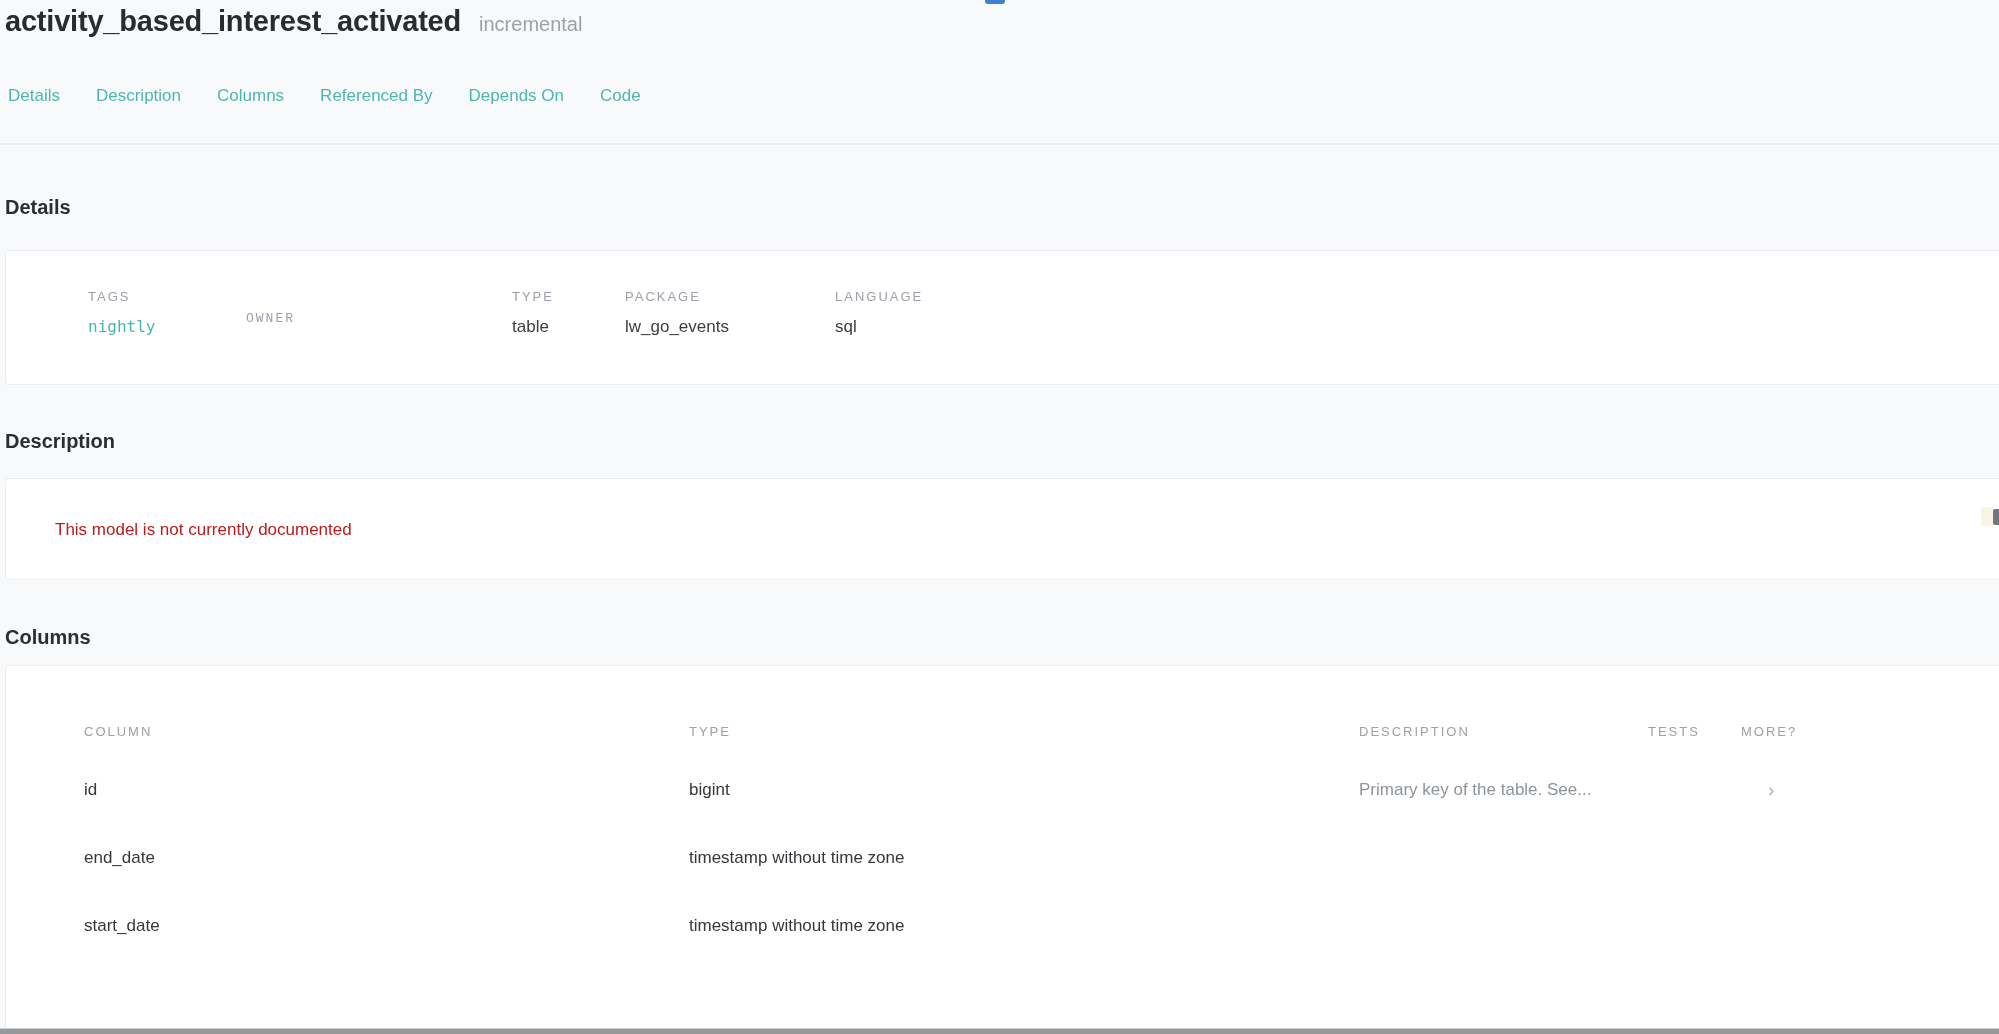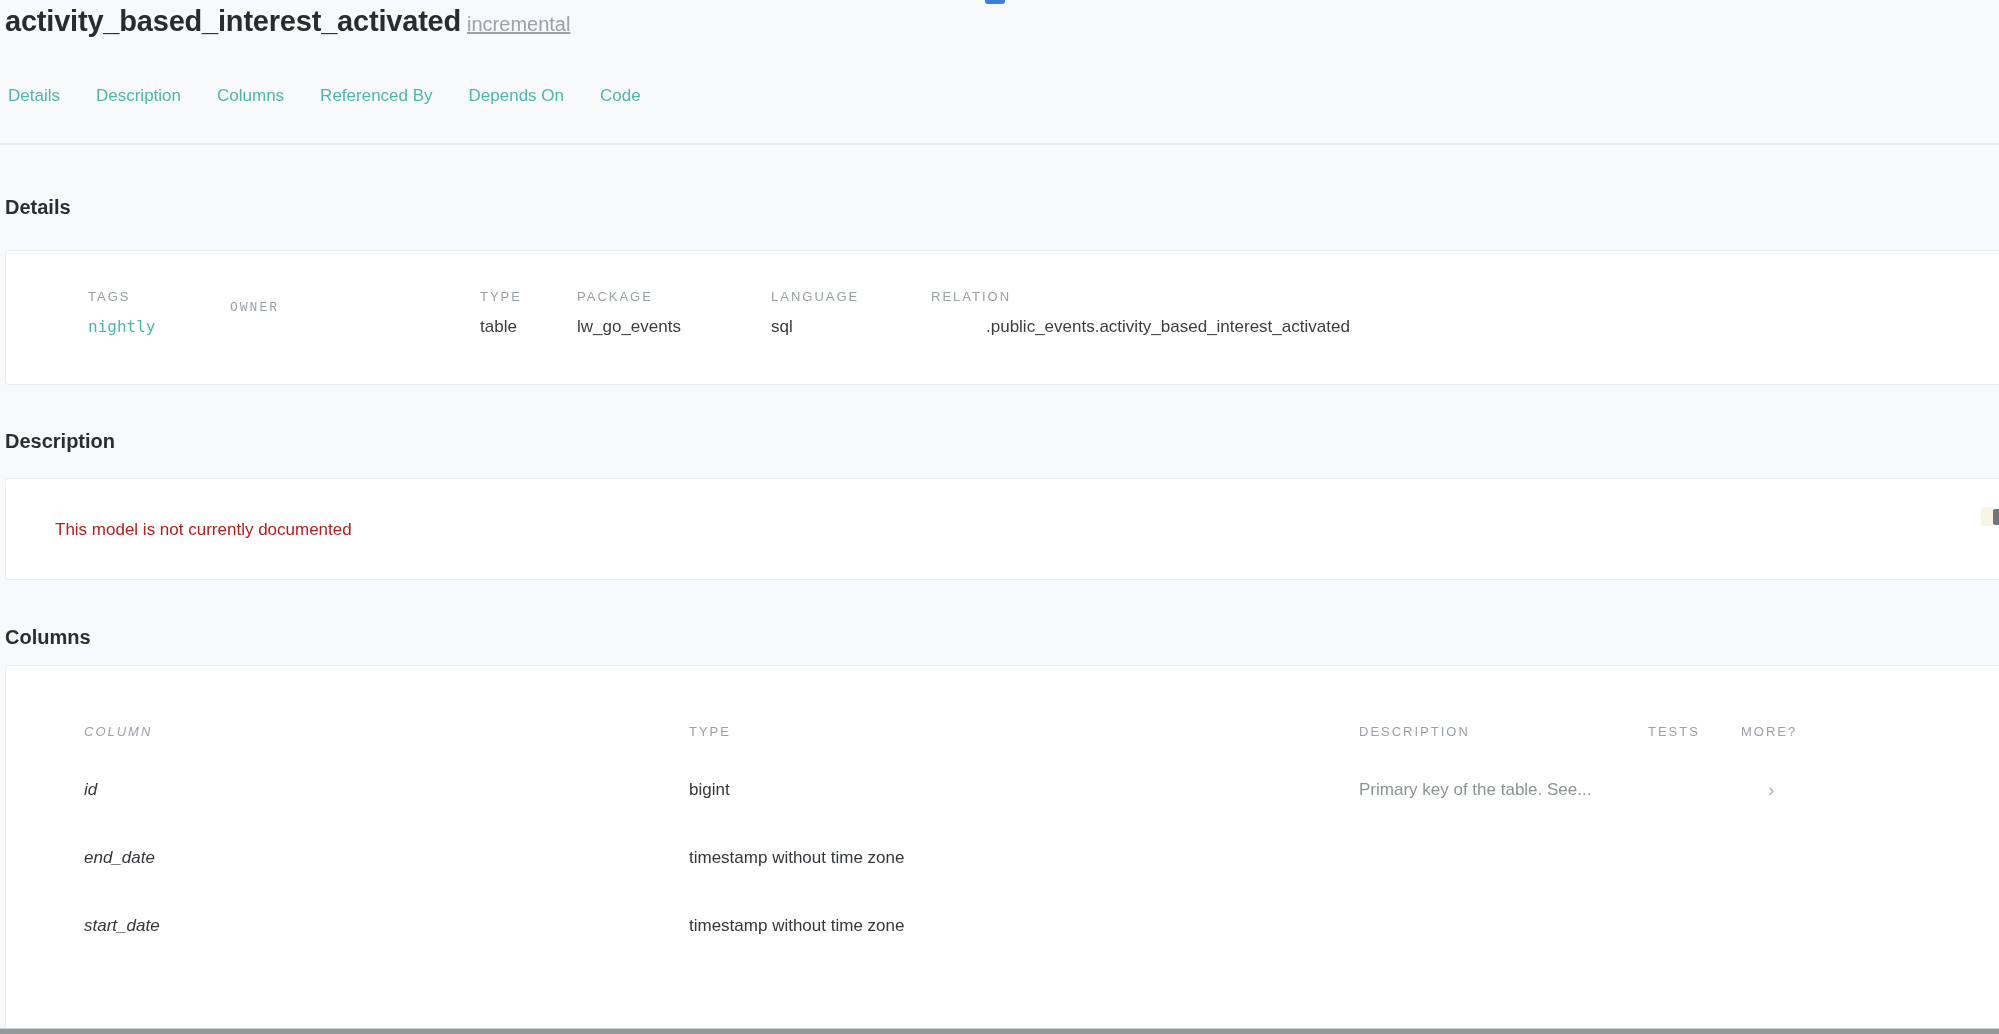--- a/index.html
+++ b/index.html
@@ -14,21 +14,21 @@
 
   
   .top-fragment {
     position: absolute; left: 985px; top: 0; width: 20px; height: 4px;
     background: #3e7fd4; border-radius: 0 0 3px 3px;
   }
   .title-row {
     position: absolute; left: 5px; top: 0; line-height: 42px; white-space: nowrap;
   }
   .model-title { font-size: 29px; font-weight: 700; color: #292c2f; letter-spacing: -0.2px; }
-  .model-subtitle { font-size: 20px; color: #9aa1a7; font-weight: 400; margin-left: 6px; text-decoration: underline; }
+  .model-subtitle { font-size: 20px; color: #9aa1a7; font-weight: 400; margin-left: 18px; }
 
   .tab-nav {
     position: absolute; left: 8px; top: 85px; display: flex; gap: 36px;
     font-size: 17px; line-height: 22px;
   }
   .tab-nav a { color: #4cb7ac; text-decoration: none; cursor: pointer; }
 
   .header-divider {
     position: absolute; left: 0; top: 143px; width: 1999px; height: 2px;
     background: #e7e9ec;
@@ -45,21 +45,21 @@
     border-radius: 4px 0 0 4px;
   }
   .micro-label {
     font-size: 13px; letter-spacing: 2px; color: #9ba1a8; font-weight: 400;
     text-transform: uppercase; white-space: nowrap;
   }
 
   
   #details-heading { top: 194px; }
   #details-card { top: 250px; height: 135px; padding: 38px 0 0 82px; }
-  .details-fields { display: flex; align-items: center; }
+  .details-fields { display: flex; align-items: flex-end; gap: 16px; }
   .detail-field { flex: 0 0 auto; }
   .detail-field .detail-value {
     margin-top: 12px; font-size: 17px; line-height: 22px; color: #3b3e41; white-space: nowrap;
   }
   .df-tags { width: 142px; }
   .df-owner { width: 250px; font-family: Liberation Mono, monospace; }
   .df-type { width: 97px; }
   .df-package { width: 194px; }
   .df-language { width: 160px; }
   .df-relation { flex: 1 1 auto; }
@@ -88,21 +88,21 @@
   #columns-card { top: 665px; height: 369px; padding-top: 40px; overflow: hidden; }
   table.columns-table { width: 100%; border-collapse: collapse; table-layout: fixed; }
   .columns-table col.c1 { width: 683px; }
   .columns-table col.c2 { width: 670px; }
   .columns-table col.c3 { width: 289px; }
   .columns-table col.c4 { width: 93px; }
   .columns-table th {
     text-align: left; height: 50px; vertical-align: middle;
     font-size: 13px; letter-spacing: 2px; color: #9ba1a8; font-weight: 400;
   }
-  .columns-table th.c1, .columns-table td.c1 { padding-left: 78px; font-style: italic; }
+  .columns-table th.c1, .columns-table td.c1 { padding-left: 78px; }
   .columns-table td {
     height: 68px; vertical-align: middle; font-size: 17px; color: #34373b;
     white-space: nowrap; overflow: hidden;
   }
   .columns-table td.desc-cell { color: #8d9399; }
   .chevron-icon {
     display: inline-block; margin-left: 27px; color: #aab0b6;
     font-size: 19px; line-height: 1; cursor: pointer;
   }
 
@@ -147,24 +147,20 @@
       <div class="micro-label">TYPE</div>
       <div class="detail-value">table</div>
     </div>
     <div class="detail-field df-package">
       <div class="micro-label">PACKAGE</div>
       <div class="detail-value">lw_go_events</div>
     </div>
     <div class="detail-field df-language">
       <div class="micro-label">LANGUAGE</div>
       <div class="detail-value">sql</div>
-    </div>
-    <div class="detail-field df-relation">
-      <div class="micro-label">RELATION</div>
-      <div class="detail-value">.public_events.activity_based_interest_activated</div>
     </div>
   </div>
 </div>
 
 <div class="section-heading" id="description-heading">Description</div>
 <div class="card" id="description-card">
   <div class="description-text">This model is not currently documented</div>
 </div>
 
 <div class="edge-fragment-yellow"></div>

